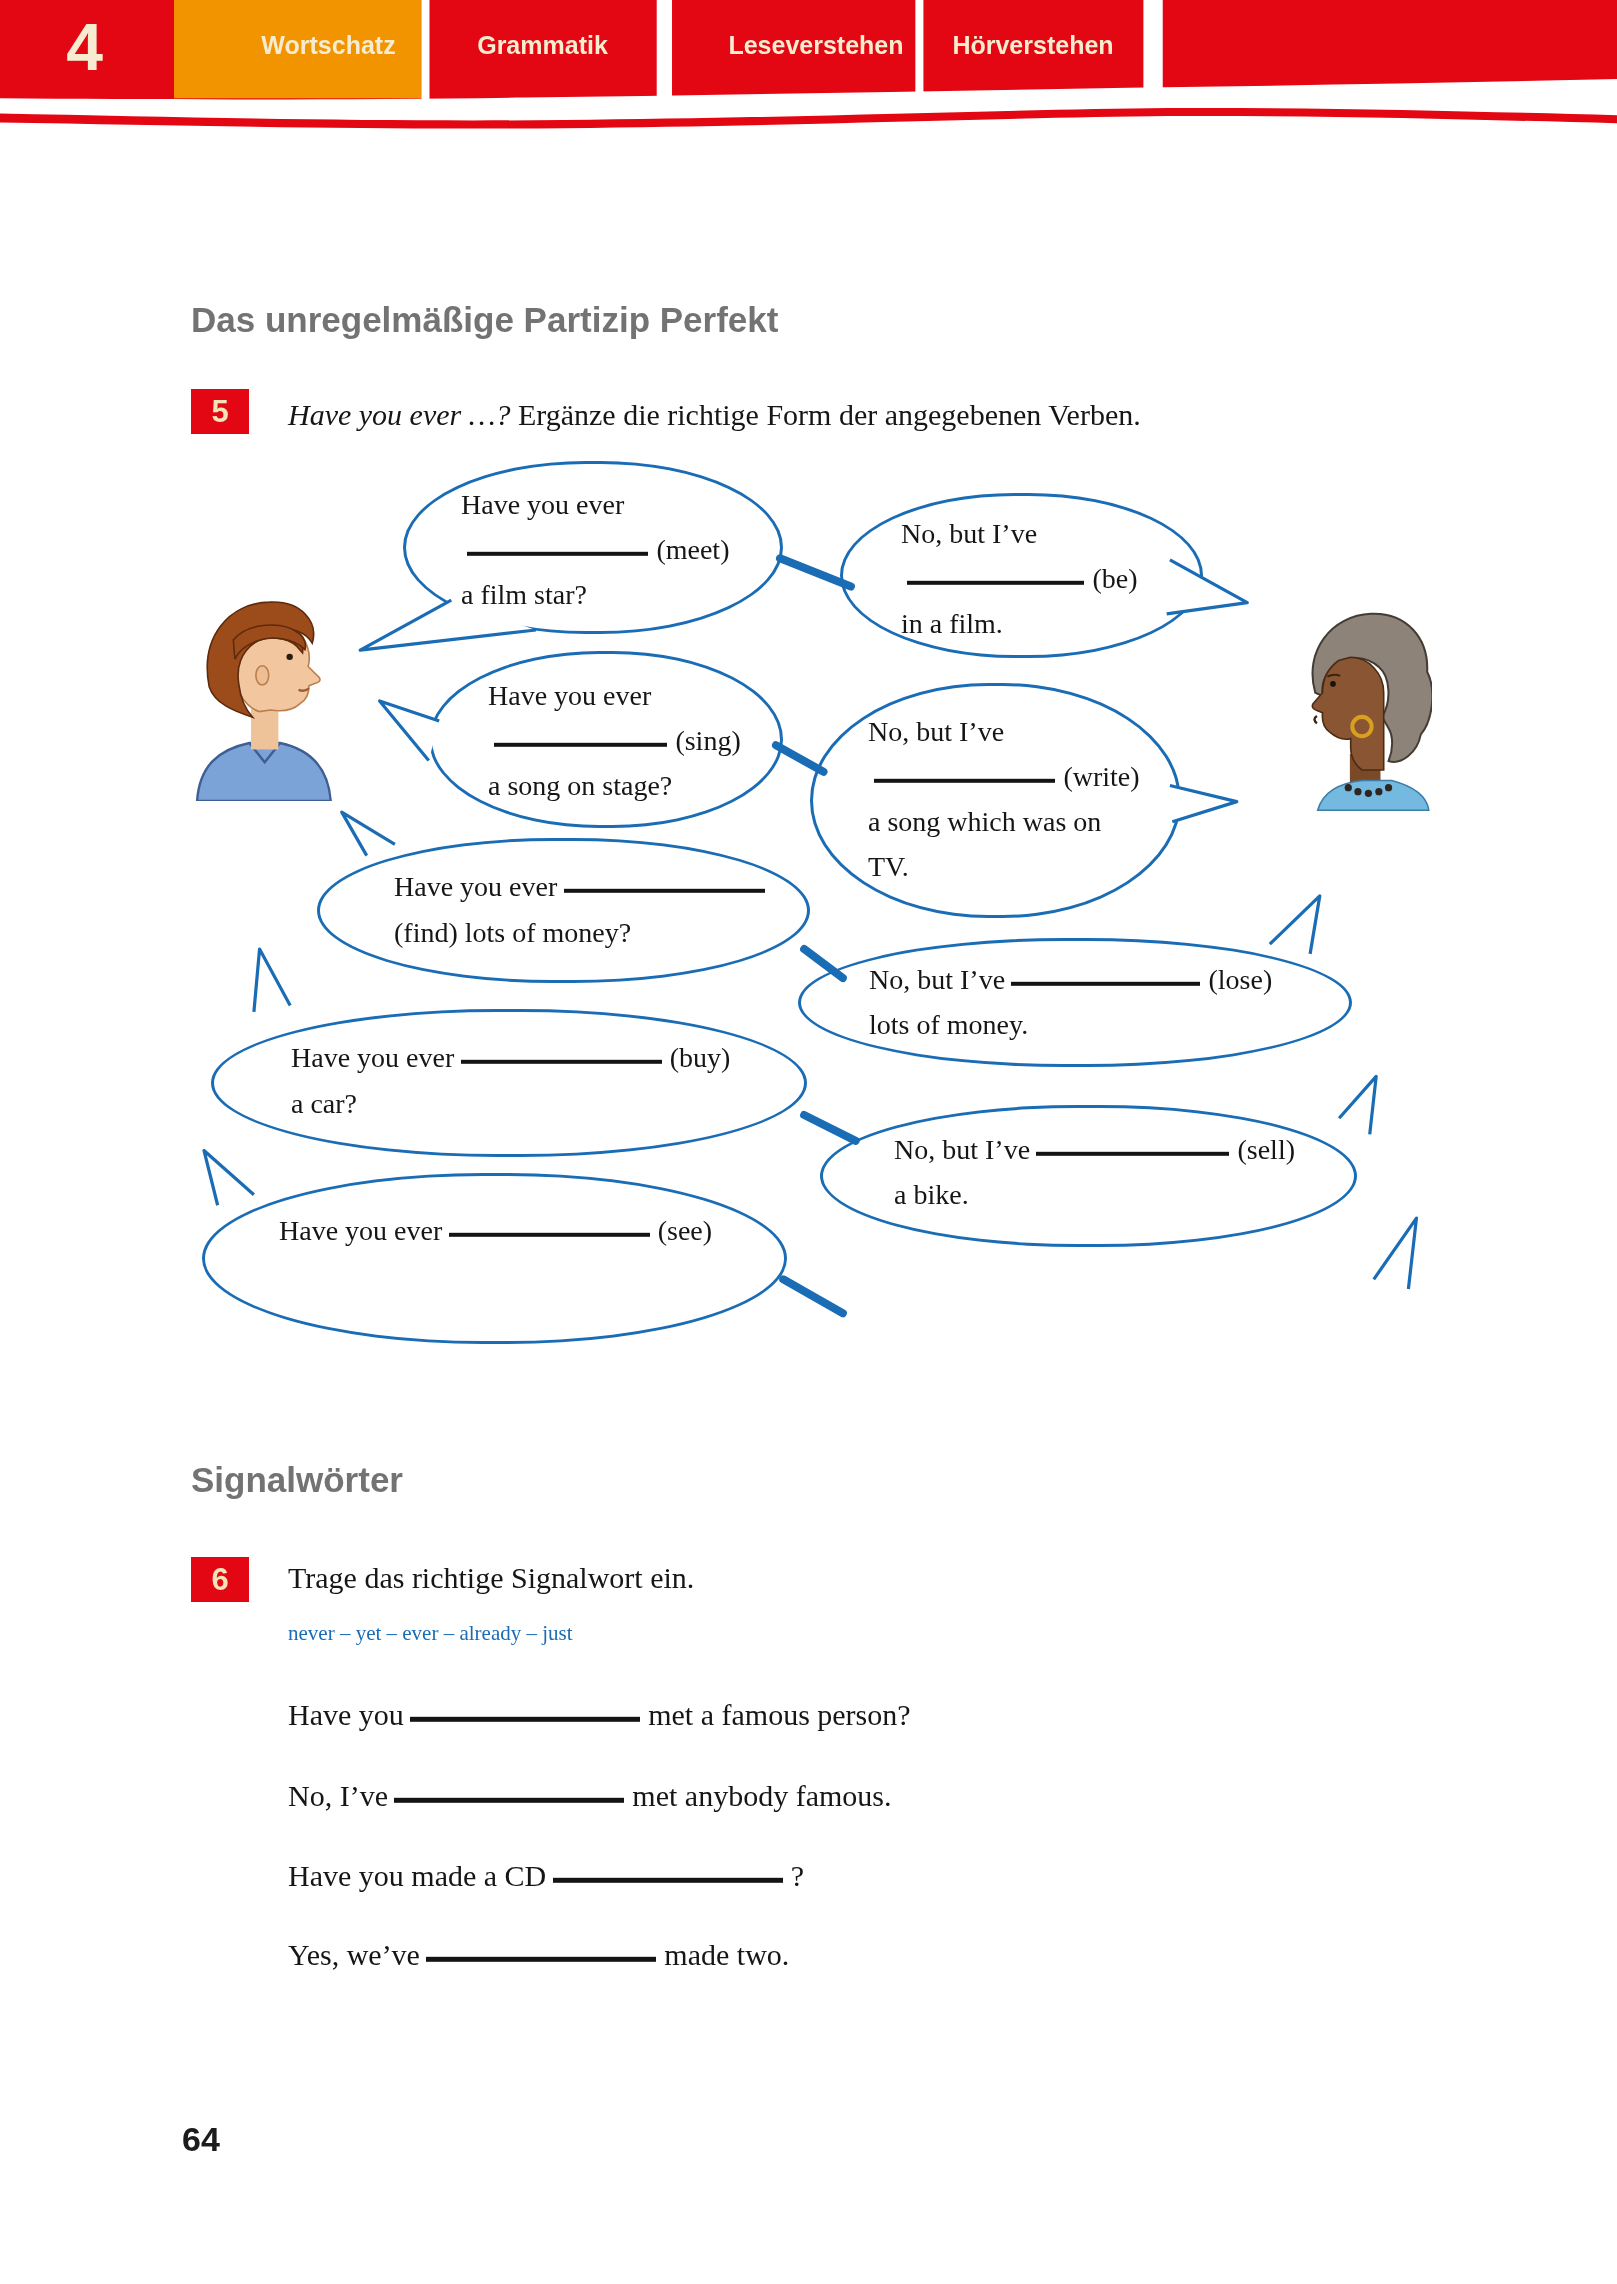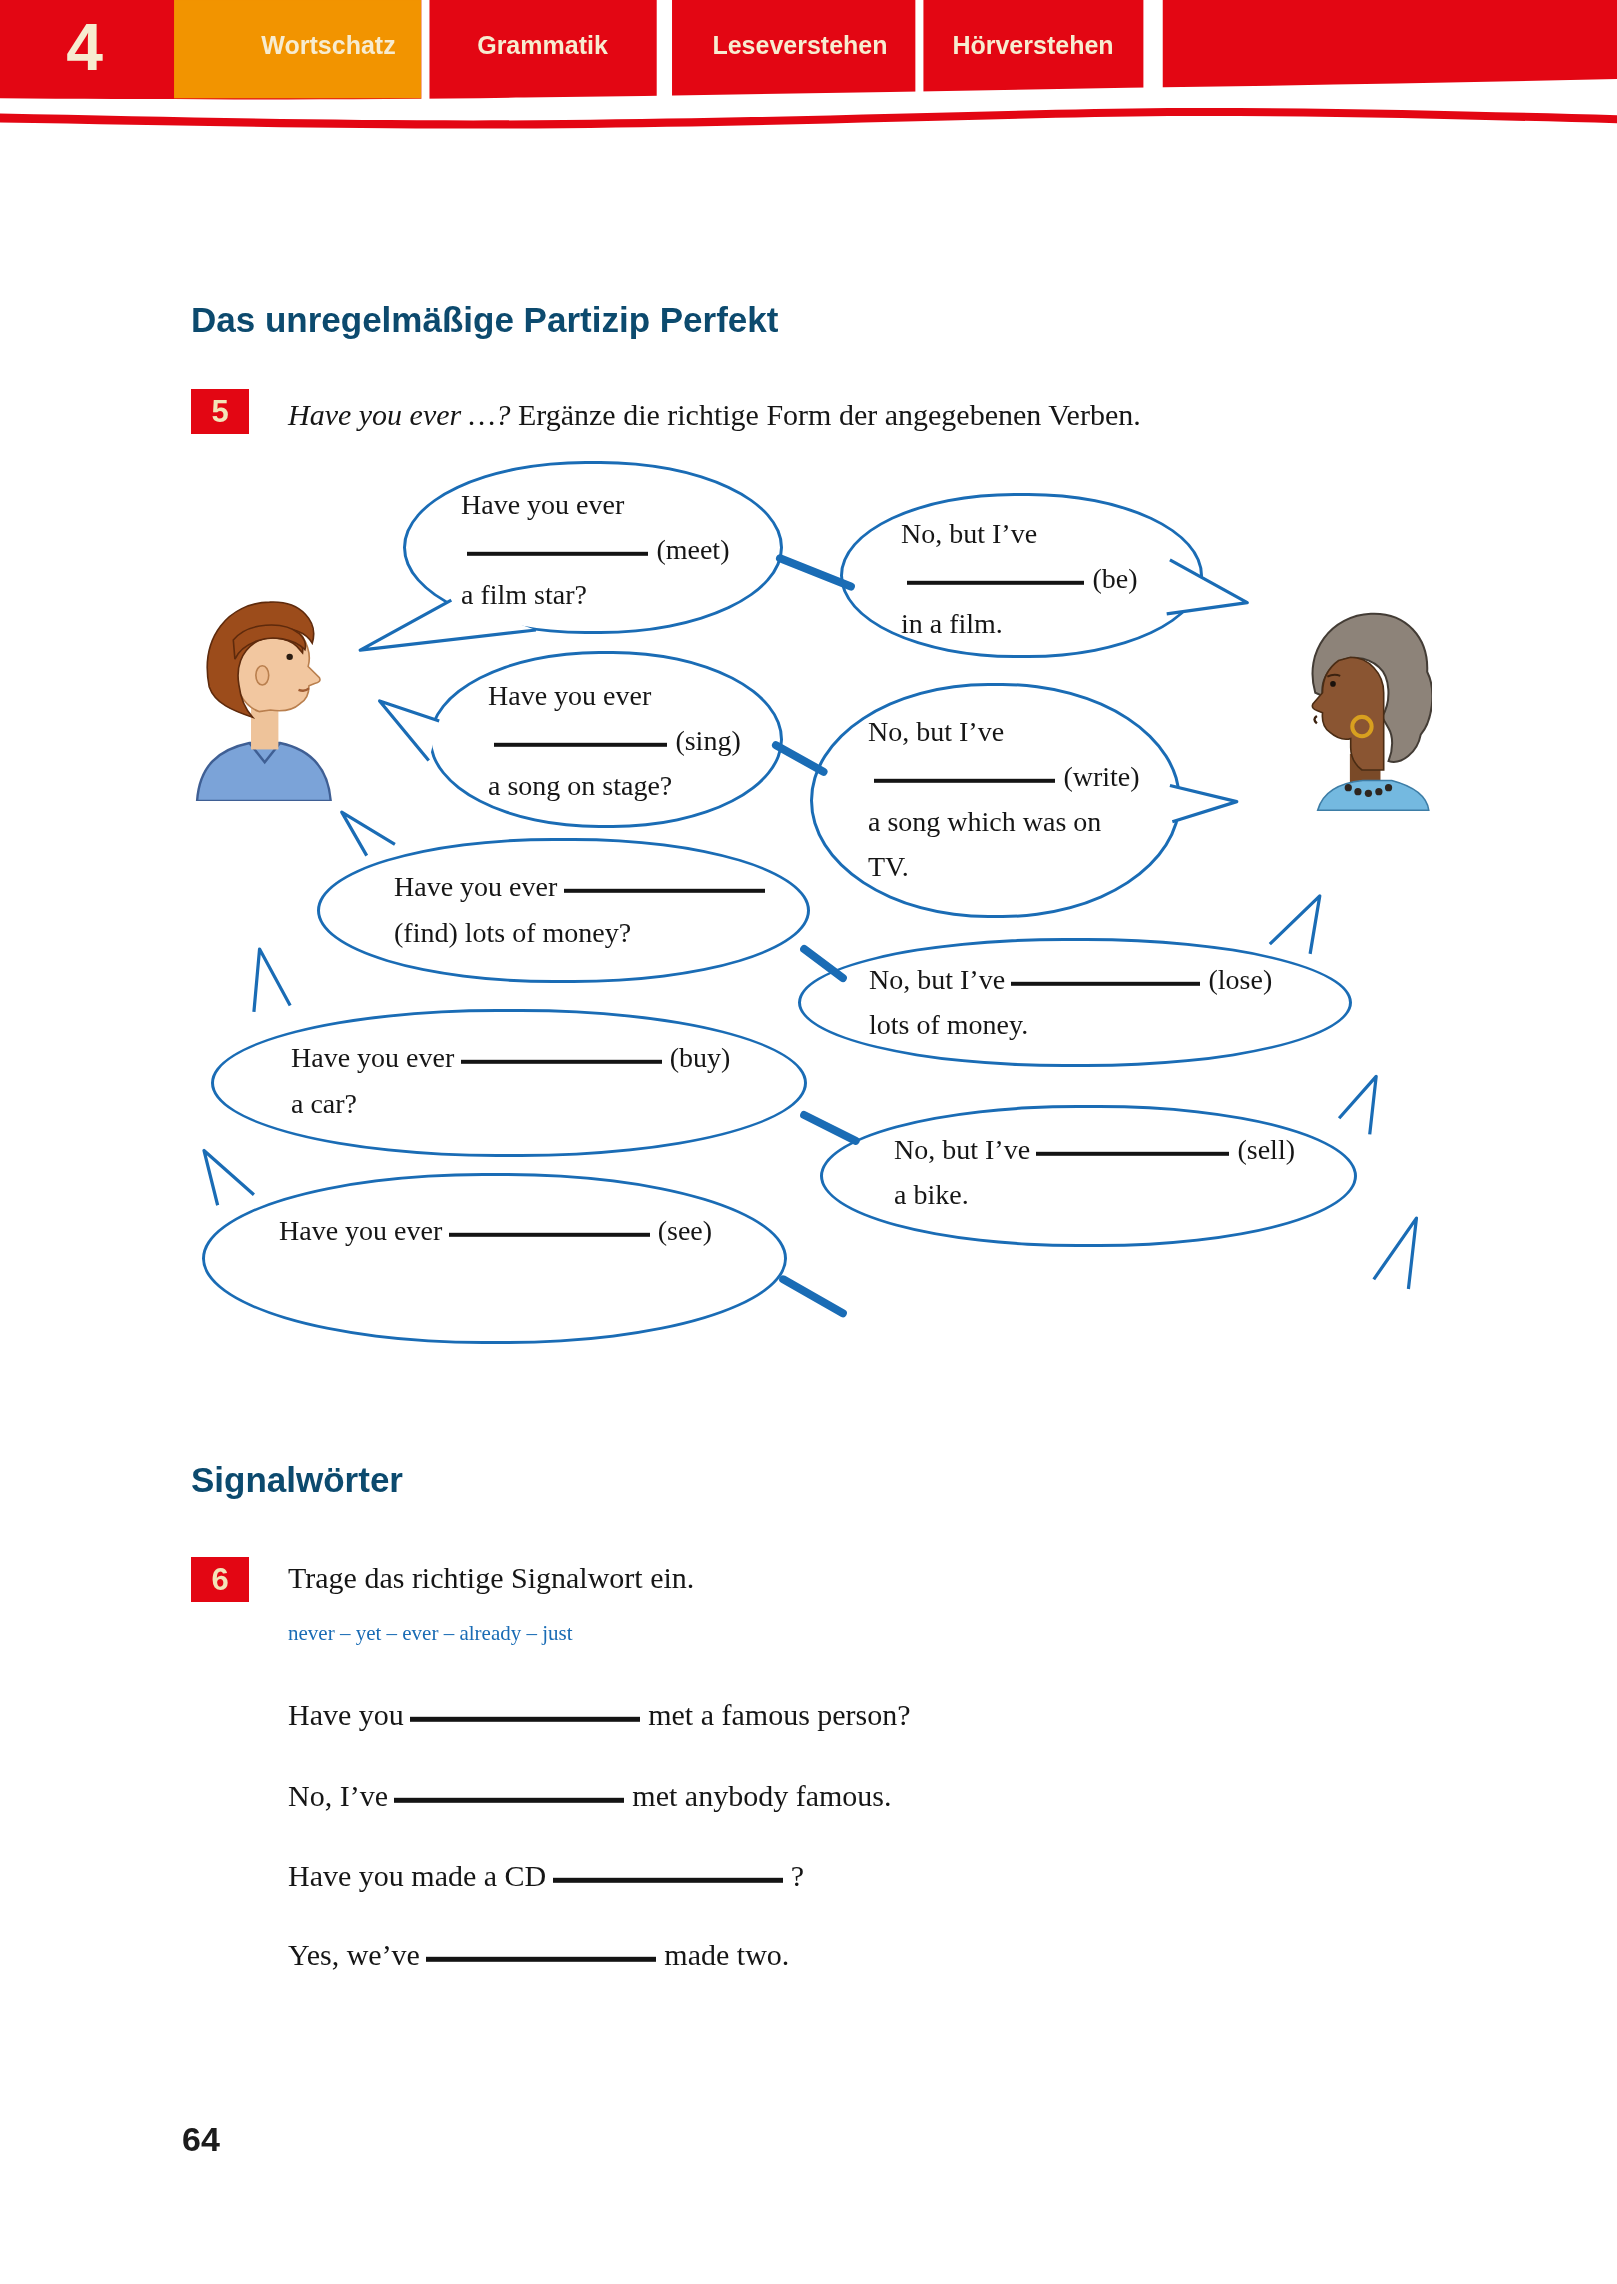--- a/index.html
+++ b/index.html
@@ -7,25 +7,25 @@
         font-family:"Liberation Serif",serif;color:#161616;}
   
   .hdr-svg{position:absolute;left:0;top:0;z-index:1;}
   .unit-num{position:absolute;left:32px;top:6.4px;width:105px;height:81px;z-index:2;
             display:flex;align-items:center;justify-content:center;
             font-family:"Liberation Sans",sans-serif;font-weight:bold;font-size:66px;color:#f7ecd0;}
   .tab-label{position:absolute;top:0;height:90px;z-index:2;display:flex;align-items:center;justify-content:center;
              font-family:"Liberation Sans",sans-serif;font-weight:bold;font-size:25px;color:#f7ecd0;cursor:pointer;}
   .tab-w{left:174px;width:247px;margin-left:31px;}
   .tab-g{left:429px;width:227px;}
-  .tab-l{left:672px;width:256px;}
+  .tab-l{left:688px;width:256px;}
   .tab-h{left:923px;width:220px;}
   
   .sect-heading{position:absolute;left:191px;font-family:"Liberation Sans",sans-serif;font-weight:bold;
-                font-size:35px;color:#0c4a6e;white-space:nowrap;}
+                font-size:35px;color:#737373;white-space:nowrap;}
   .badge{position:absolute;left:191px;width:58px;height:45px;background:#e30613;
          display:flex;align-items:center;justify-content:center;
          font-family:"Liberation Sans",sans-serif;font-weight:bold;font-size:31px;color:#f2e4b8;}
   .instr{position:absolute;left:288px;font-size:30px;white-space:nowrap;}
   .instr .it{font-style:italic;}
   
   .bubble{position:absolute;background:#fff;border:3.2px solid #1a6cb5;z-index:3;
           font-size:28px;line-height:45px;box-sizing:border-box;}
   .round{border-radius:50% / 52%;}
   .flat{border-radius:48% / 50%;}

